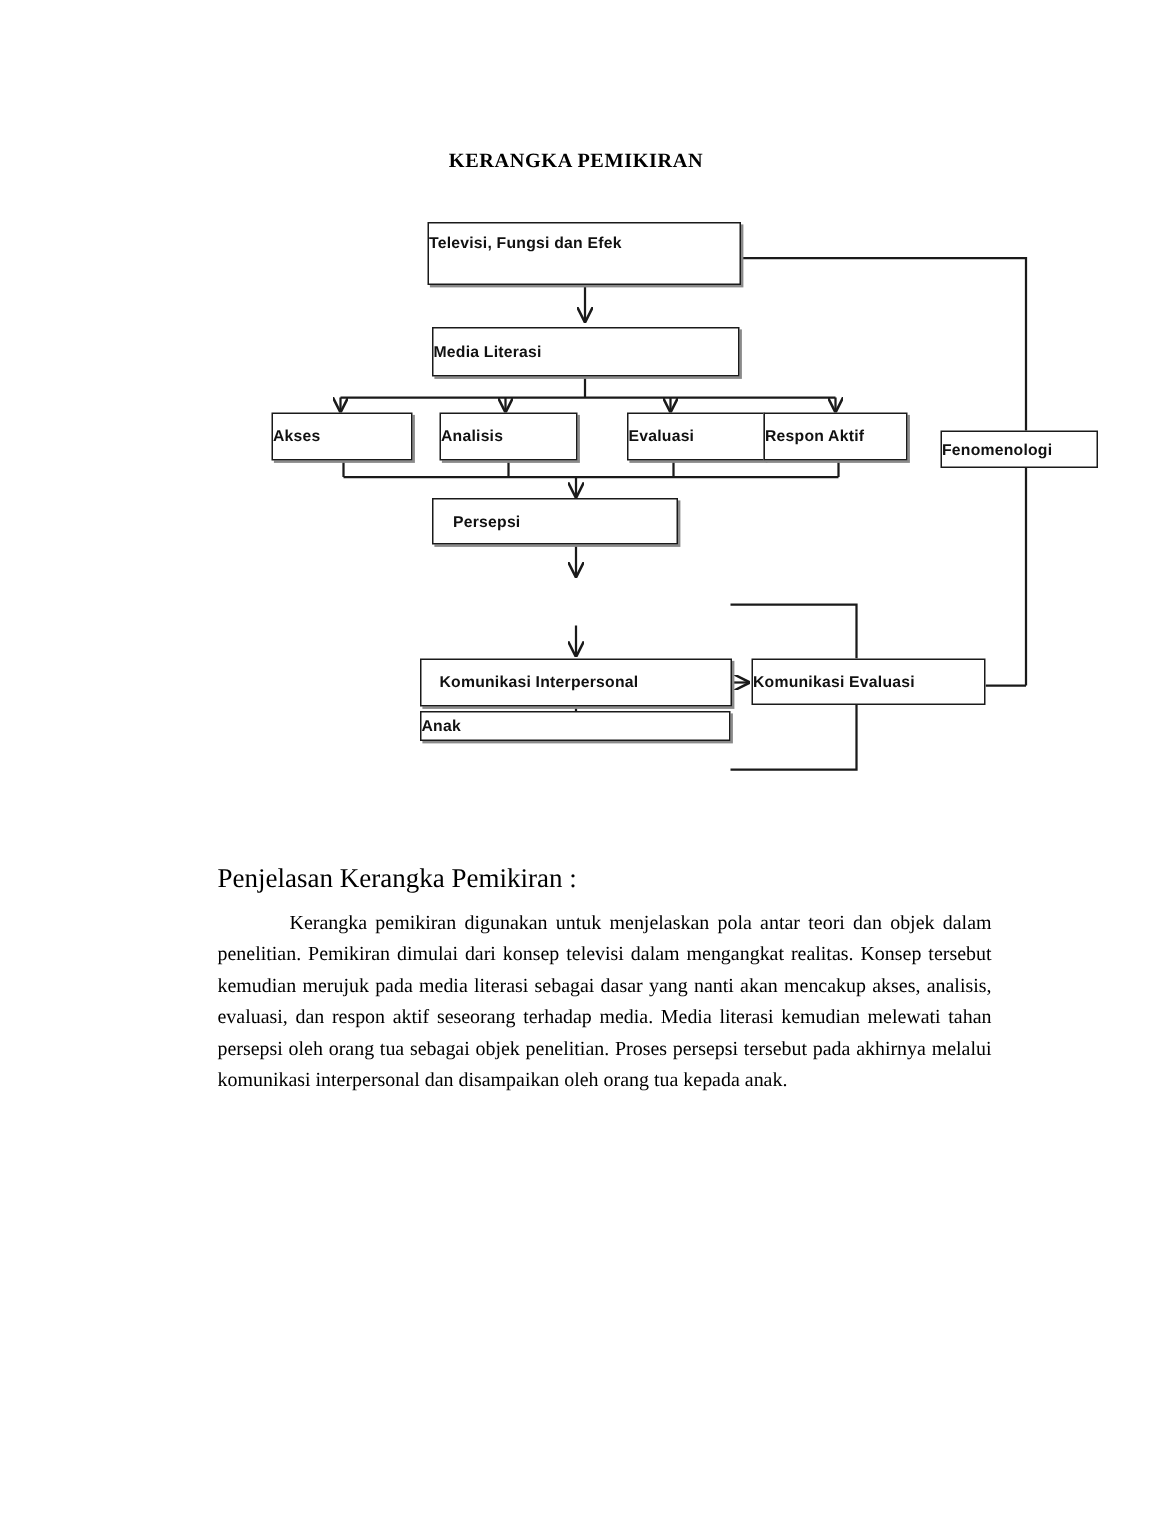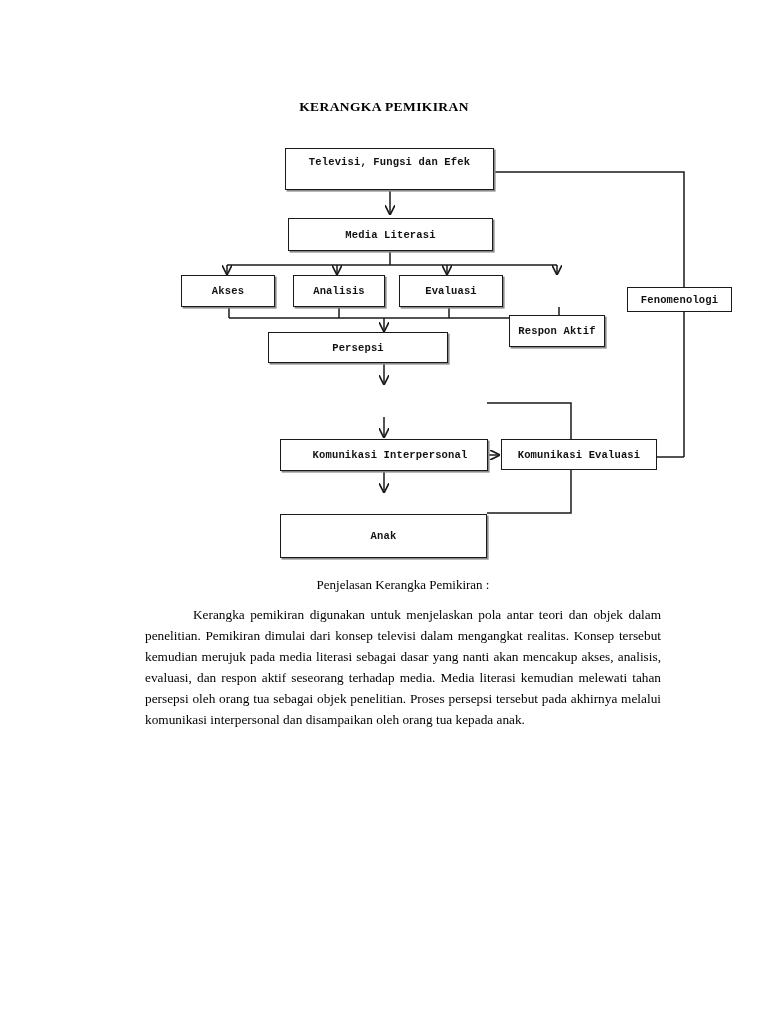--- a/index.html
+++ b/index.html
@@ -53,22 +53,22 @@
 
   
   .node {
     position: absolute;
     box-sizing: border-box;
     background: #ffffff;
     border: 1.6px solid #1a1a1a;
     box-shadow: 1.6px 1.6px 0 0 #8a8a8a;
     display: flex;
     align-items: center;
-    justify-content: center;
-    font-family: Liberation Mono, monospace;
+    justify-content: flex-start;
+    font-family: Liberation Sans, sans-serif;
     font-weight: bold;
     font-size: 10.5px;
     color: #111111;
     letter-spacing: 0.15px;
     white-space: nowrap;
     z-index: 3;
   }
   .node.no-shadow {
     box-shadow: none;
     border-width: 1.4px;
@@ -80,23 +80,23 @@
 
   
   #body-text {
     position: absolute;
     left: 145px;
     top: 568px;
     width: 516px;
   }
   .lead-line {
     font-family: "Liberation Serif", serif;
-    font-size: 13px;
+    font-size: 18px;
     line-height: 34px;
-    text-align: center;
+    text-align: left;
   }
   .para {
     font-family: "Liberation Serif", serif;
     font-size: 13.3px;
     line-height: 21px;
     text-align: justify;
     text-indent: 48px;
     margin: 0;
     padding-top: 2px;
   }
@@ -164,46 +164,46 @@
     </div>
 
     <div class="node" style="left:181px; top:275px; width:94px; height:32px;">
       <span>Akses</span>
     </div>
 
     <div class="node" style="left:293px; top:275px; width:92px; height:32px;">
       <span>Analisis</span>
     </div>
 
-    <div class="node" style="left:399px; top:275px; width:104px; height:32px;">
+    <div class="node" style="left:418px; top:275px; width:92px; height:32px;">
       <span>Evaluasi</span>
     </div>
 
-    <div class="node" style="left:509px; top:275px; width:96px; height:32px;margin-top:40px;">
+    <div class="node" style="left:509px; top:275px; width:96px; height:32px;">
       <span>Respon Aktif</span>
     </div>
 
     <div class="node no-shadow" style="left:627px; top:287px; width:105px; height:25px;">
       <span>Fenomenologi</span>
     </div>
 
-    <div class="node" style="left:268px; top:332px; width:180px; height:31px;">
+    <div class="node" style="left:288px; top:332px; width:164px; height:31px;padding-left:13px;">
       <span>Persepsi</span>
     </div>
 
 
     <div class="node" style="left:280px; top:439px; width:208px; height:32px;padding-left:12px;">
       <span>Komunikasi Interpersonal</span>
     </div>
 
     <div class="node no-shadow" style="left:501px; top:439px; width:156px; height:31px;">
       <span>Komunikasi Evaluasi</span>
     </div>
 
-    <div class="node" style="left:280px; top:514px; width:207px; height:44px;">
+    <div class="node" style="left:280px; top:474px; width:207px; height:20px;">
       <span>Anak</span>
     </div>
 
   </div>
 
   <div id="body-text">
     <div class="lead-line">Penjelasan Kerangka Pemikiran :</div>
     <p class="para">Kerangka pemikiran digunakan untuk menjelaskan pola antar teori dan objek dalam penelitian. Pemikiran dimulai dari konsep televisi dalam mengangkat realitas. Konsep tersebut kemudian merujuk pada media literasi sebagai dasar yang nanti akan mencakup akses, analisis, evaluasi, dan respon aktif seseorang terhadap media. Media literasi kemudian melewati tahan persepsi oleh orang tua sebagai objek penelitian. Proses persepsi tersebut pada akhirnya melalui komunikasi interpersonal dan disampaikan oleh orang tua kepada anak.</p>
   </div>
 

